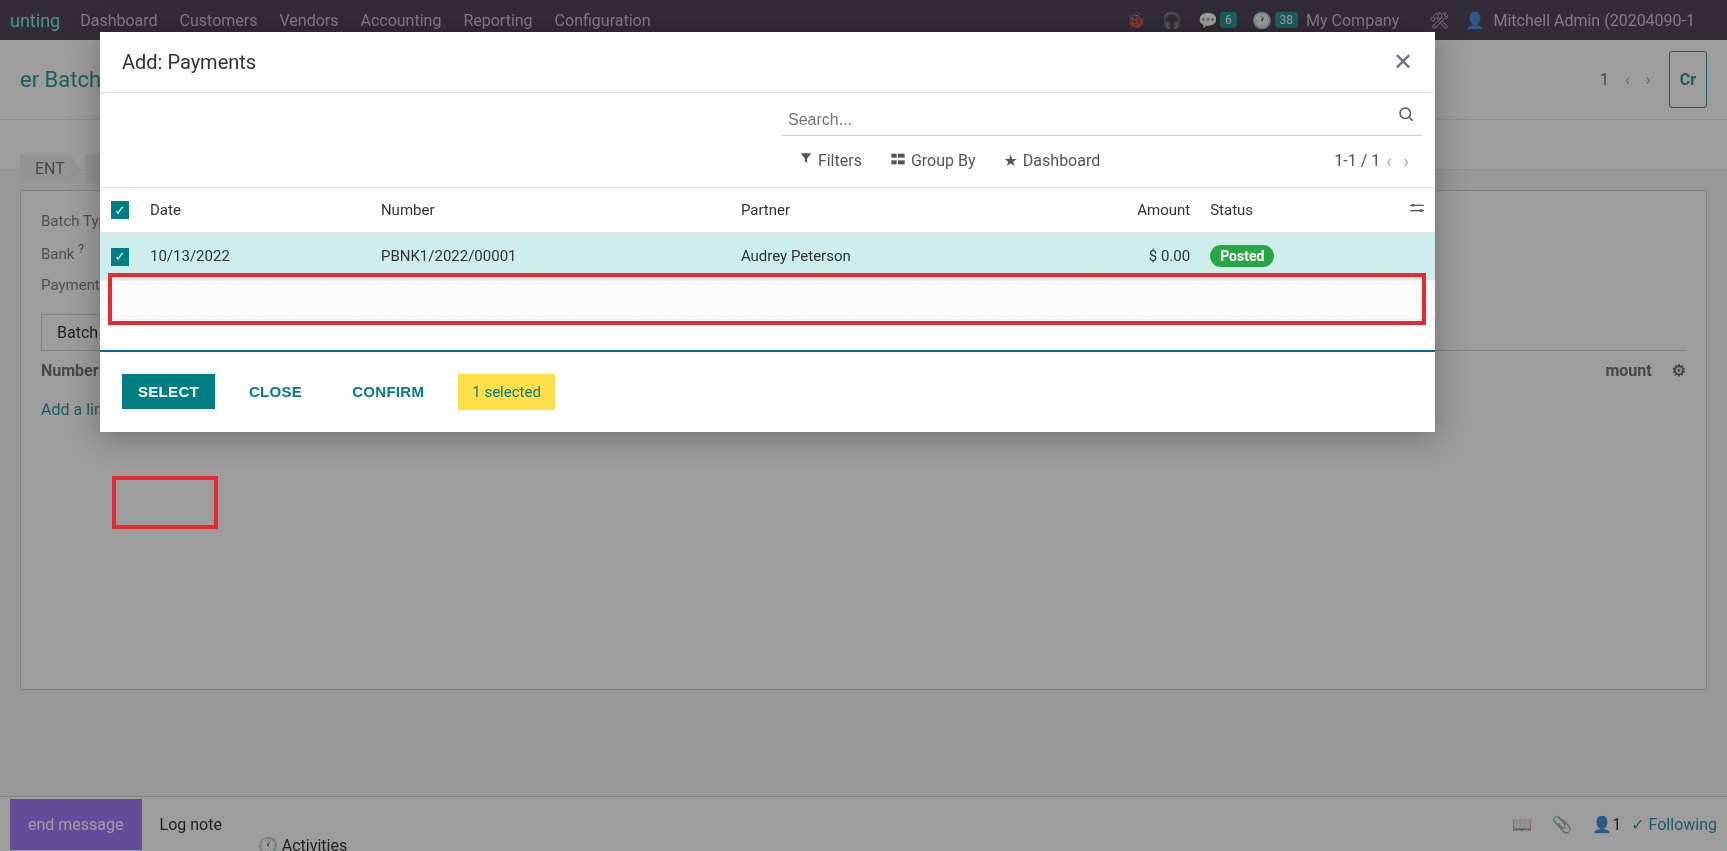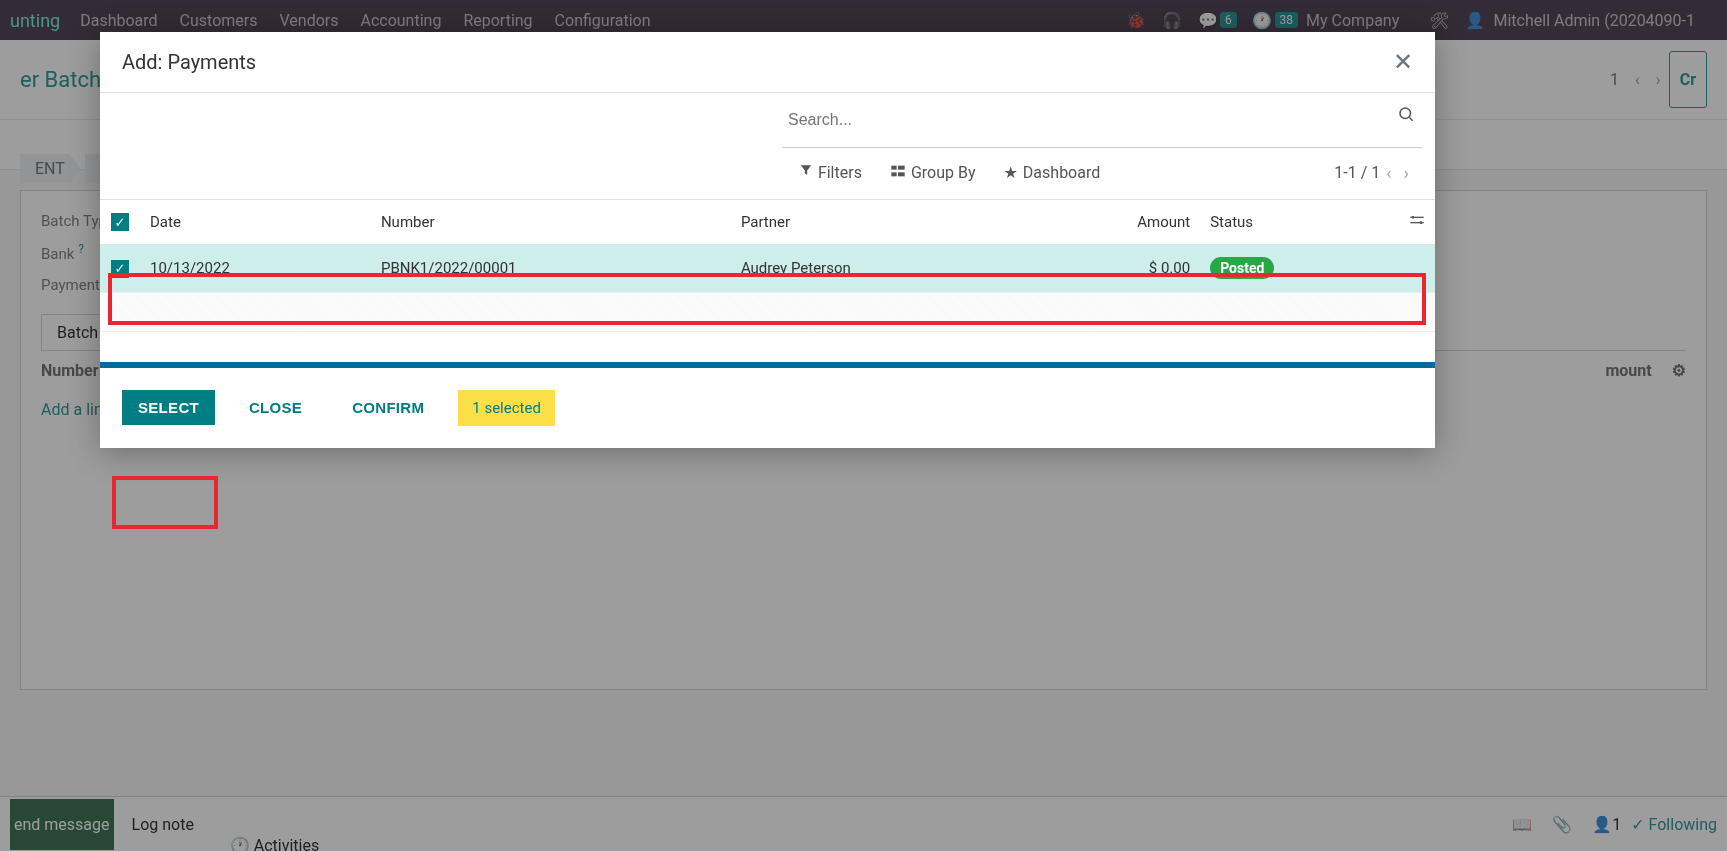--- a/index.html
+++ b/index.html
@@ -47,20 +47,21 @@
 .subheader .page-info { color: #555; margin-right: 8px; }
 .subheader .arrow-btn {
   color: #888;
   padding: 5px 8px;
   cursor: pointer;
 }
 .subheader .create-btn {
   border: 1px solid #017e84;
   color: #017e84;
   padding: 18px 10px;
+  margin-left: 10px;
   border-radius: 3px;
   font-weight: bold;
   text-align: center;
 }
 
 .actionbar {
   background: #fff;
   border-bottom: 1px solid #dee2e6;
   padding: 12px 20px;
   display: flex;
@@ -96,21 +97,21 @@
 .chatter {
   position: absolute;
   bottom: 0; left: 0; right: 0;
   background: #fff;
   border-top: 1px solid #ccc;
   height: 55px;
   display: flex;
   align-items: center;
   padding: 0 10px;
 }
-.chatter .send-msg { background: #14532d; color: #fff; padding: 16px 4px; }
+.chatter .send-msg { background: #8b5cf6; color: #fff; padding: 16px 18px; }
 .chatter .log-note { padding: 16px 18px; }
 .chatter .activities { padding: 16px 18px; margin-top: 43px; }
 .chatter .spacer { flex: 1; }
 .chatter .follow { color: #017e84; }
 
 .overlay {
   position: absolute;
   inset: 0;
   background: rgba(60,60,60,0.5);
 }
@@ -146,21 +147,21 @@
 .search-row .search-wrap {
   flex: 1;
   margin-left: auto;
   display: flex;
   justify-content: flex-end;
 }
 .search-input {
   width: 640px;
   border: none;
   border-bottom: 1px solid #ccc;
-  padding: 6px 30px 18px 6px;
+  padding: 6px 30px 6px 6px;
   font-size: 16px;
   color: #888;
   outline: none;
 }
 .search-icon {
   margin-left: -25px;
   color: #555;
 }
 .filter-row {
   display: flex;
@@ -213,21 +214,21 @@
   pointer-events: none;
 }
 .red-rect.row-rect {
   top: 273px; left: 108px; width: 1318px; height: 52px;
 }
 .red-rect.btn-rect {
   top: 476px; left: 112px; width: 106px; height: 53px;
 }
 
 .modal-footer {
-  border-top: 6px solid #0369a1;
+  border-top: 2px solid #0369a1;
   padding: 22px 22px;
   display: flex;
   align-items: center;
 }
 .btn {
   padding: 9px 16px;
   font-size: 15px;
   font-weight: bold;
   border: none;
   cursor: pointer;

